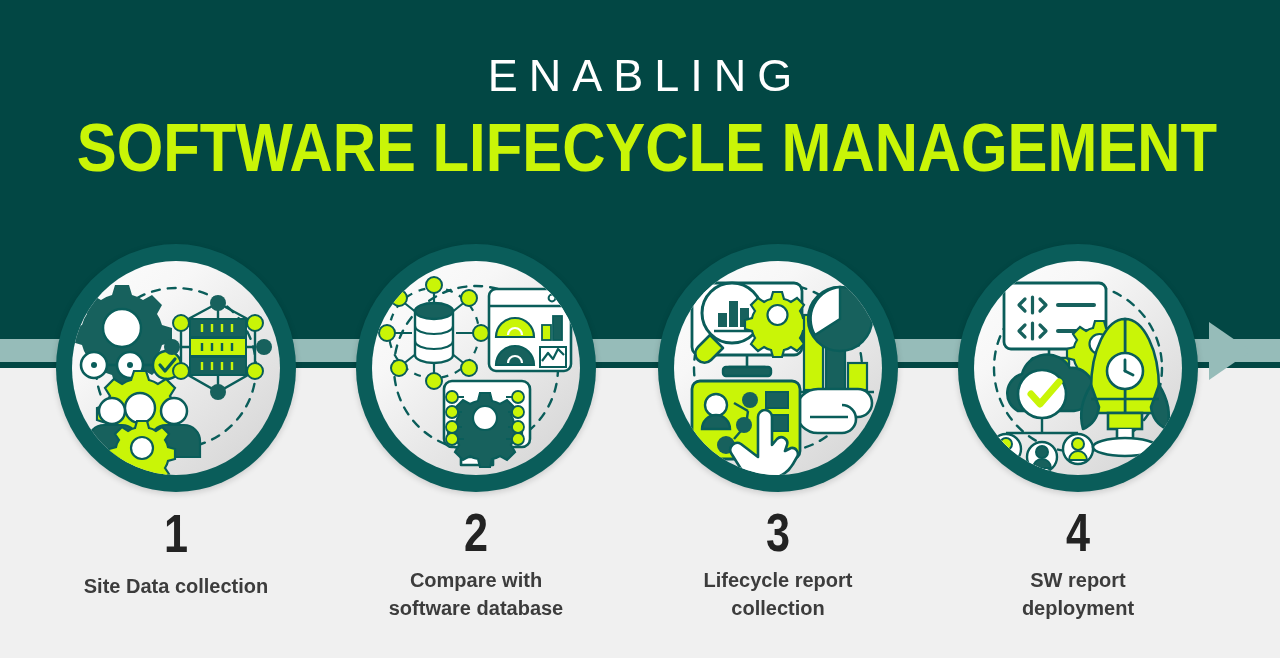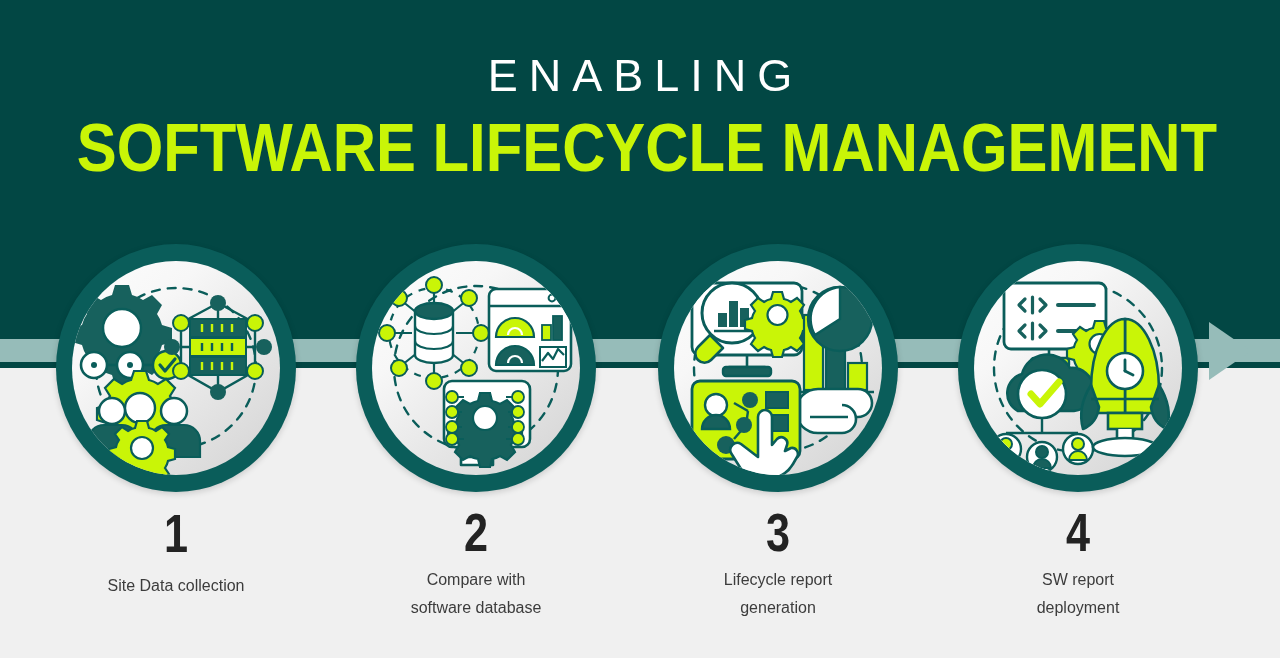--- a/index.html
+++ b/index.html
@@ -128,23 +128,23 @@
     font-weight: 700;
     transform: scaleX(0.80);
   }
   .caption {
     position: absolute;
     top: 566px;
     left: -4px;
     width: 260px;
     text-align: center;
     color: #3c3c3c;
-    font-size: 16px;
+    font-size: 20px;
     line-height: 28px;
-    font-weight: 400;
+    font-weight: 700;
     white-space: pre-line;
   }
   .step-1 .caption { top: 572px; }
   .step-1 .num { top: 506px; }
 </style>
 </head>
 <body>
 
 <div id="stage">
 
@@ -381,21 +381,21 @@
               <rect x="92" y="131" width="22" height="16" fill="#17615d" stroke="#0a5d5a" stroke-width="2"></rect>
               <rect x="92" y="154" width="22" height="16" fill="#17615d" stroke="#0a5d5a" stroke-width="2"></rect>
 
               <path d="M84 156 a7 7 0 0 1 14 0 v28 l5 -6 a6 6 0 0 1 10 6 l-2 6 l6 -3 a6 6 0 0 1 6 9 l-4 7 a30 30 0 0 1 -26 15 h-8 a22 22 0 0 1 -18 -10 l-10 -16 a7 7 0 0 1 10 -9 l17 13 z" fill="#ffffff" stroke="#0a5d5a" stroke-width="2.6" stroke-linejoin="round"></path>
             </svg>
           </div>
         </div>
       </div>
       <div class="num">3</div>
       <div class="caption">Lifecycle report
-generation</div>
+collection</div>
     </div>
 
     <div class="step step-4">
       <div class="disc">
         <div class="disc-inner">
           <div class="disc-art">
             <svg viewBox="0 0 208 214" xmlns="http://www.w3.org/2000/svg">
               <g fill="none" stroke="#0a5d5a" stroke-width="2.4" stroke-linecap="round" stroke-dasharray="8 8">
                 <circle cx="104" cy="107" r="84"></circle>
               </g>

